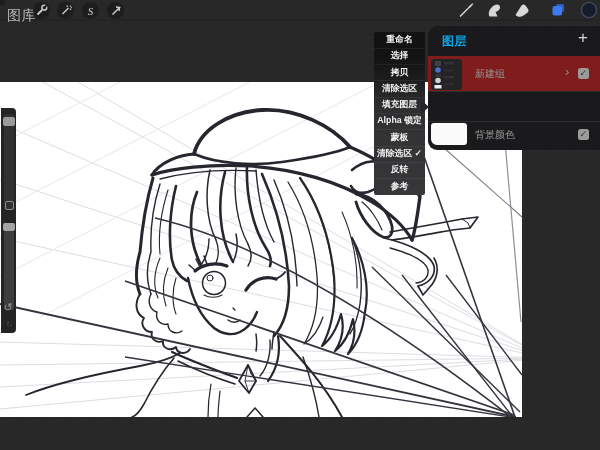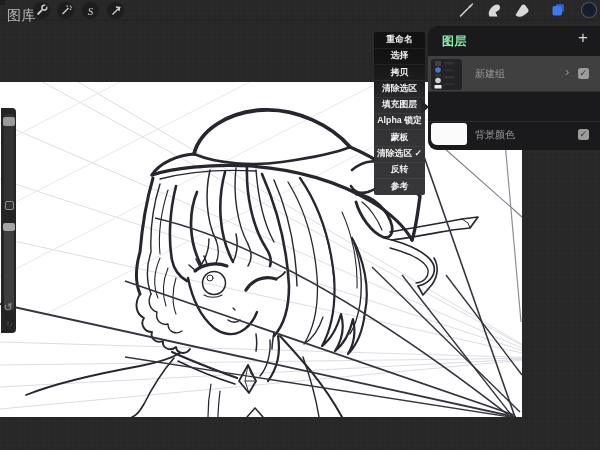--- a/index.html
+++ b/index.html
@@ -12,21 +12,21 @@
   
   #sidebar{position:absolute;left:1px;top:108px;width:15px;height:225px;background:#242424;border-radius:0 4px 4px 0;}
   #trackTop{position:absolute;left:3px;top:6px;width:10px;height:96px;background:#313131;border-radius:2px;}
   #trackBot{position:absolute;left:3px;top:122px;width:10px;height:80px;background:#3e3e3e;border-radius:2px;}
   #handleTop{position:absolute;left:1.5px;top:9px;width:12px;height:9px;background:#9a9a9a;border-radius:2px;}
   #sqbtn{position:absolute;left:3.5px;top:93px;width:7px;height:7px;border:1.4px solid #8d8d8d;border-radius:2px;}
   #handleBot{position:absolute;left:1.5px;top:115px;width:12px;height:8px;background:#a4a4a4;border-radius:2px;}
   #undo{position:absolute;left:2.5px;top:193px;font-size:11px;color:#9a9a9a;}
   
   #panel{position:absolute;left:428px;top:26px;width:172px;height:122px;background:#1a1a1c;border-radius:9px 0 0 9px;}
-  #paneltitle{position:absolute;left:14px;top:7px;font-size:12px;color:#86efac;font-weight:600;letter-spacing:0.5px;font-family:Liberation Mono, monospace;}
+  #paneltitle{position:absolute;left:14px;top:7px;font-size:12px;color:#0ea5e9;font-weight:600;letter-spacing:0.5px;font-family:Liberation Mono, monospace;}
   #plus{position:absolute;left:150px;top:2px;font-size:17px;color:#d5d5d5;font-weight:300;}
   .prow{position:absolute;left:0;width:172px;}
   .thumb{position:absolute;left:3px;border-radius:3px;}
   .rowtxt{position:absolute;left:47px;font-size:10px;color:#989898;}
   .chk{position:absolute;left:150px;width:11px;height:11px;border-radius:2.5px;background:#9b9b9b;}
   .chk:after{content:"\2713";position:absolute;left:1.5px;top:-0.5px;font-size:9px;color:#333;}
   
   #menu{position:absolute;left:374px;top:32px;width:51px;height:163px;border-radius:2px;background:linear-gradient(#121213 0%,#131314 16%,#1e1e20 30%,#2d2d2f 45%,#333335 62%,#373739 100%);z-index:30;overflow:hidden;}
   .mi{height:15.8px;line-height:15.8px;text-align:center;font-size:8.8px;color:#f2f2f2;white-space:nowrap;font-weight:bold;}
   .sep{height:0.5px;background:rgba(255,255,255,0.06);}
@@ -209,21 +209,21 @@
   <div id="handleTop"></div>
   <div id="sqbtn"></div>
   <div id="handleBot"></div>
   <div id="undo">↺</div>
   <div style="position:absolute;left:5px;top:212px;font-size:8px;color:#454545;">↻</div>
 </div>
 
 <div id="panel">
   <span id="paneltitle">图层</span>
   <span id="plus">+</span>
-  <div class="prow" style="top:30px;height:35px;background:#404040;">
+  <div class="prow" style="top:30px;height:35px;background:#7f1d1d;">
     <svg class="thumb" style="top:3px;" width="31" height="31">
       <rect width="31" height="31" rx="2" fill="#232326"></rect>
       <rect x="4" y="2" width="6" height="5" fill="#3f3f44"></rect>
       <circle cx="7" cy="11" r="2.8" fill="#4c6fc8"></circle>
       <rect x="4" y="15" width="6" height="3" fill="#323237"></rect>
       <circle cx="7" cy="21.5" r="2.8" fill="#cfcfd2"></circle>
       <rect x="3.5" y="26" width="7" height="3.5" fill="#ececec"></rect>
       <rect x="13" y="3" width="10" height="2.5" fill="#323236"></rect>
       <rect x="13" y="10" width="10" height="2.5" fill="#2c2c30"></rect>
       <rect x="13" y="17" width="10" height="2.5" fill="#323236"></rect>

